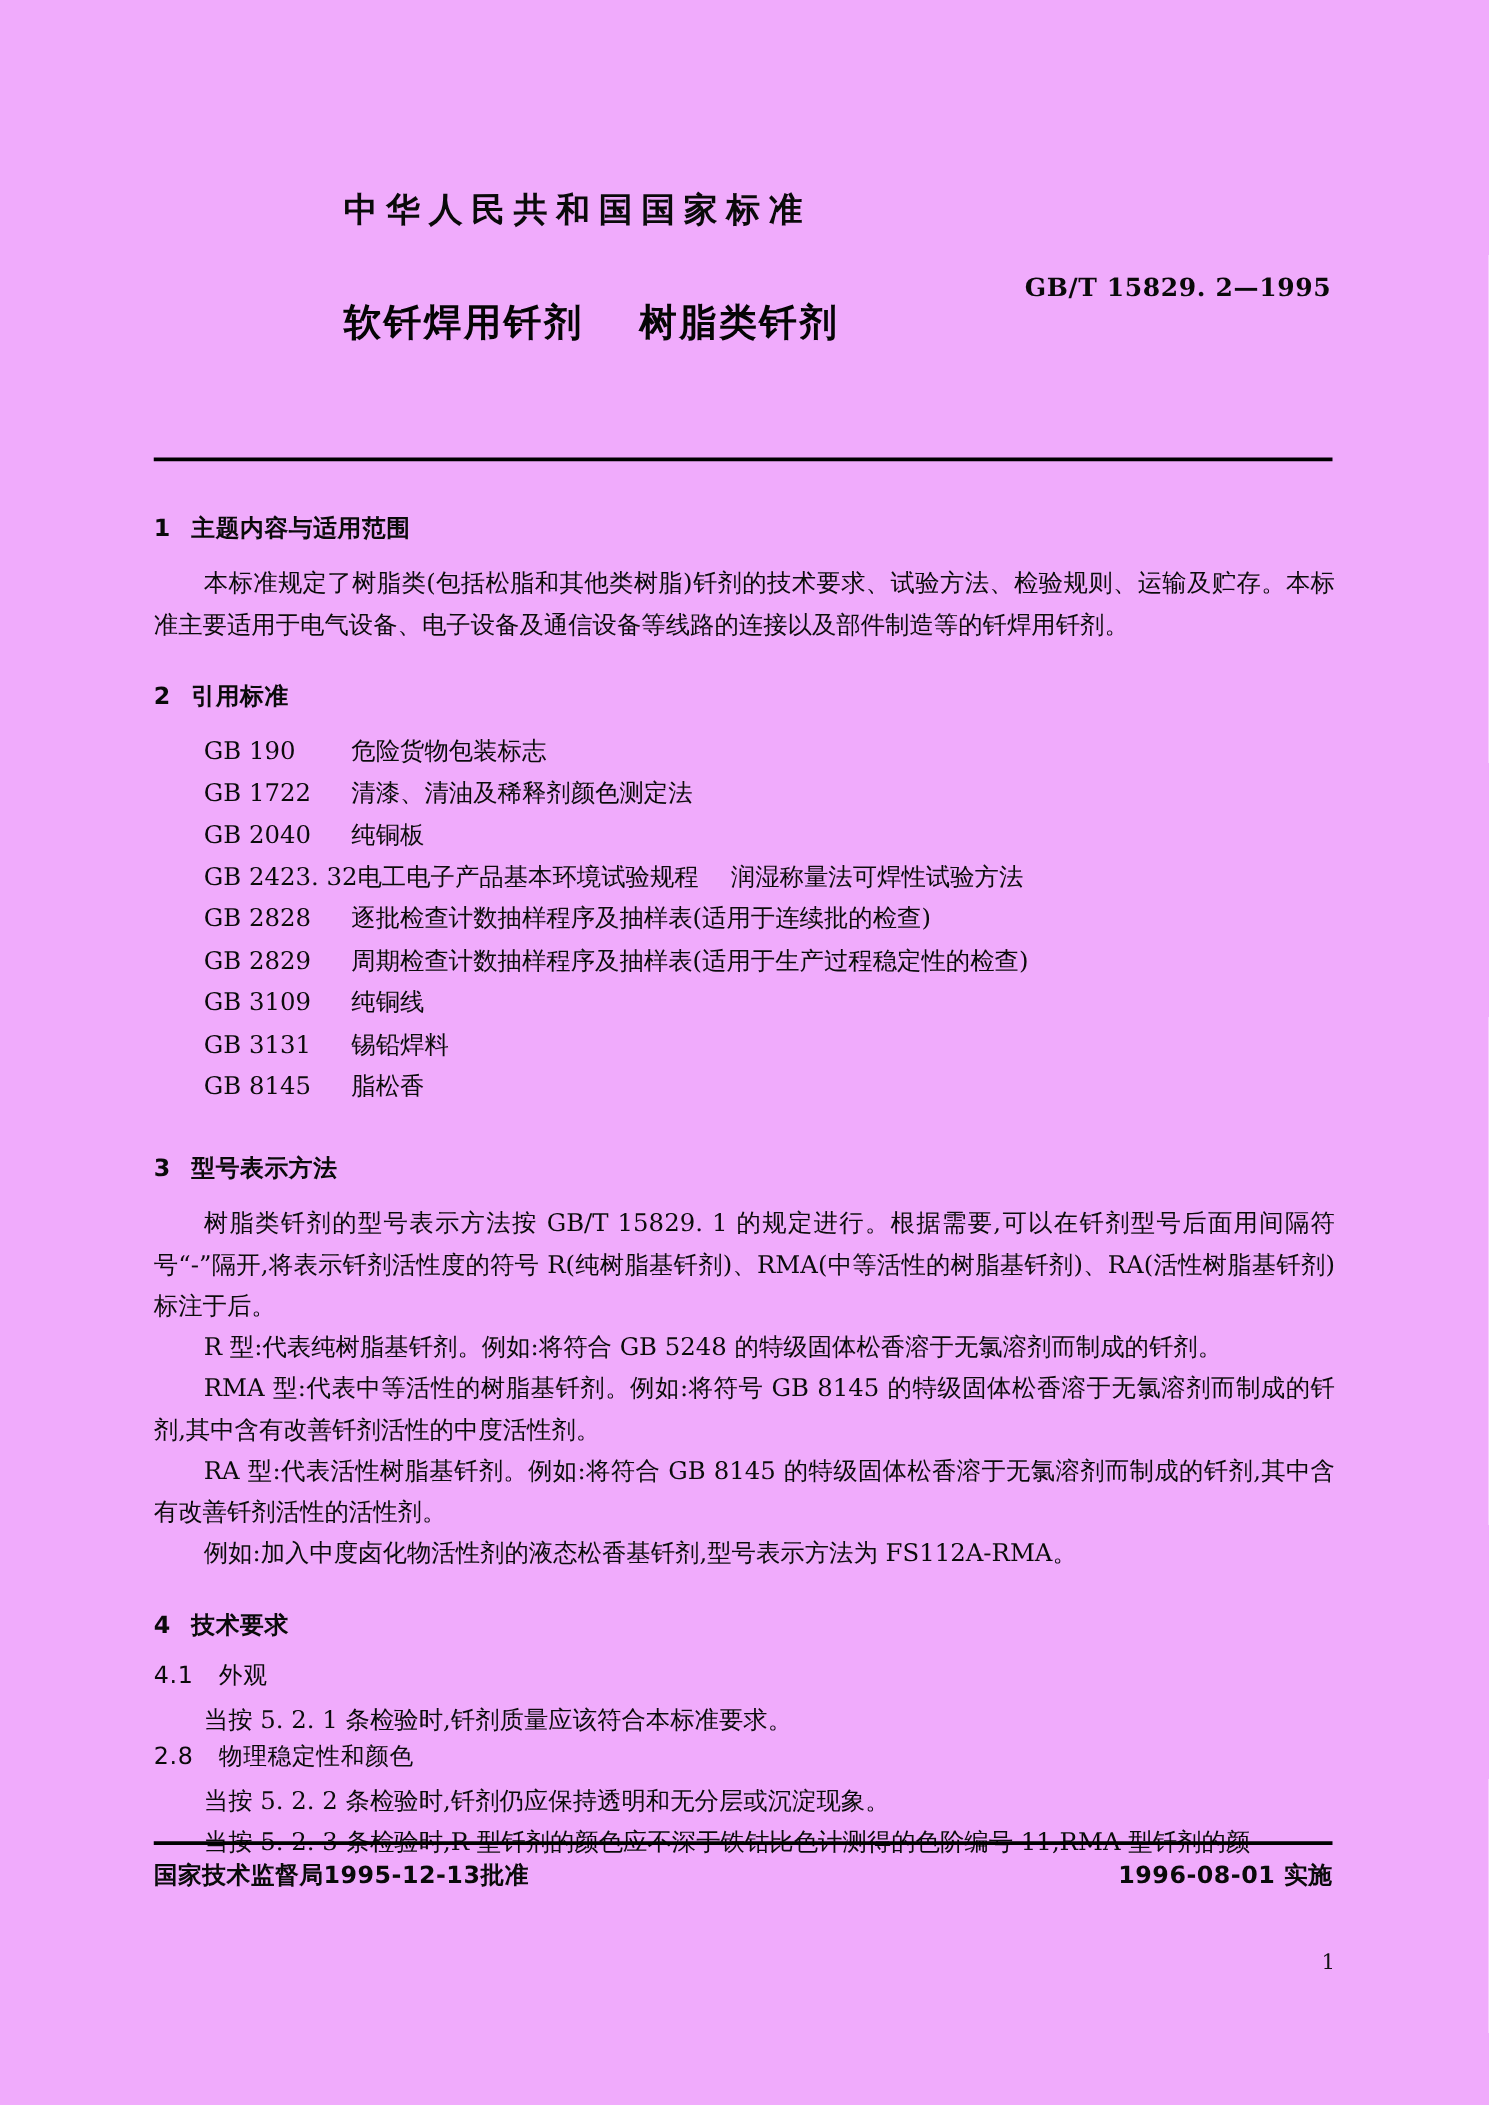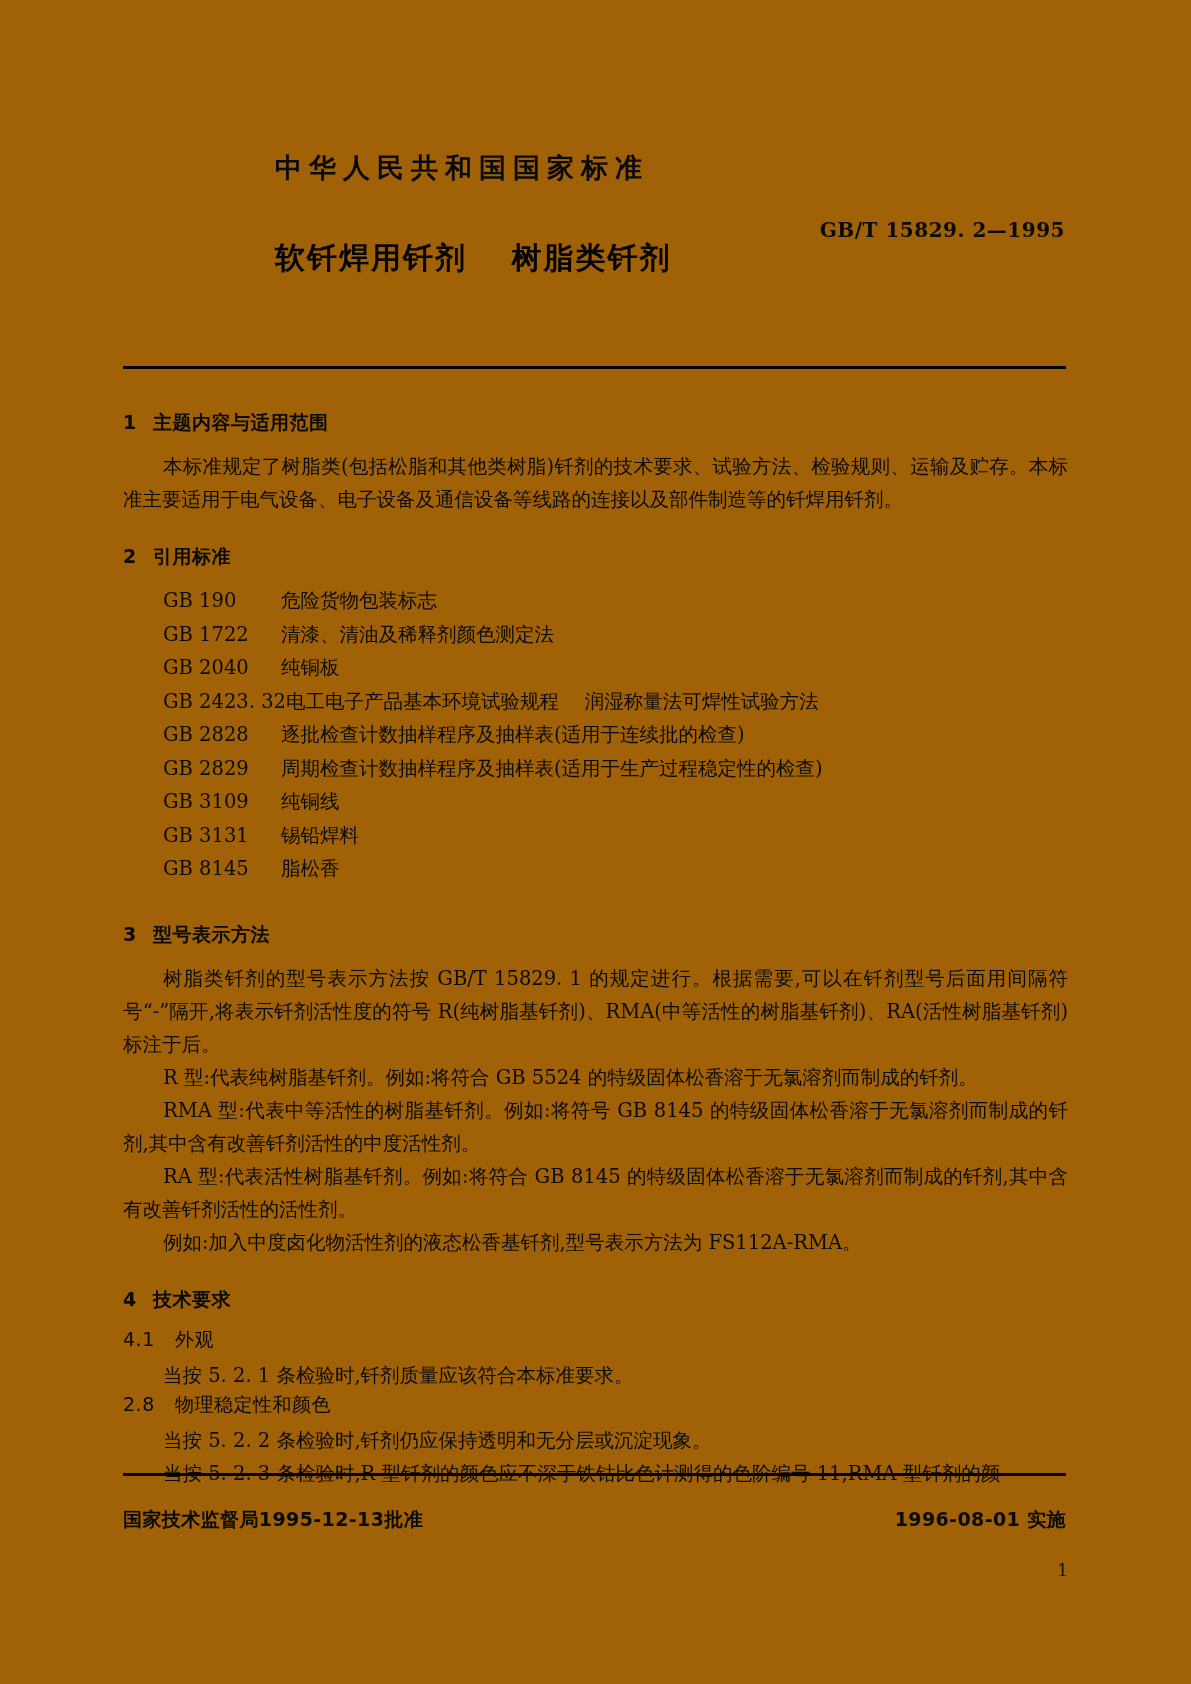--- a/index.html
+++ b/index.html
@@ -7,21 +7,21 @@
     padding: 0;
     background: #ffffff;
   }
   body {
     font-family: "DejaVu Sans", "Liberation Sans", sans-serif;
   }
   .page {
     position: relative;
     width: 1191px;
     height: 1684px;
-    background: #a16207;
+    background: #f0abfc;
     overflow: hidden;
     box-sizing: border-box;
   }
 
   
   .masthead {
     position: absolute;
     left: 125px;
     top: 150px;
     width: 940px;
@@ -159,21 +159,20 @@
     top: 1487px;
     width: 943px;
     display: flex;
     justify-content: space-between;
     align-items: baseline;
     font-family: "DejaVu Sans", sans-serif;
     font-weight: bold;
     font-size: 19px;
     color: #0a0a0a;
     letter-spacing: 0.4px;
-    margin-top: 20px;
   }
   .page-num {
     position: absolute;
     right: 123px;
     top: 1560px;
     font-family: "DejaVu Serif", "Liberation Serif", serif;
     font-size: 17px;
     color: #111111;
   }
 </style>
@@ -215,21 +214,21 @@
         <li><span class="code">GB 3131</span><span>锡铅焊料</span></li>
         <li><span class="code">GB 8145</span><span>脂松香</span></li>
       </ul>
     </div>
 
     <div class="gap-m"></div>
 
     <div class="blk">
       <div class="h2"><span class="num">3</span><span>型号表示方法</span></div>
       <p class="para indent">树脂类钎剂的型号表示方法按 GB/T 15829. 1 的规定进行。根据需要,可以在钎剂型号后面用间隔符号“-”隔开,将表示钎剂活性度的符号 R(纯树脂基钎剂)、RMA(中等活性的树脂基钎剂)、RA(活性树脂基钎剂)标注于后。</p>
-      <p class="para indent">R 型:代表纯树脂基钎剂。例如:将符合 GB 5524 的特级固体松香溶于无氯溶剂而制成的钎剂。</p>
+      <p class="para indent">R 型:代表纯树脂基钎剂。例如:将符合 GB 5248 的特级固体松香溶于无氯溶剂而制成的钎剂。</p>
       <p class="para indent">RMA 型:代表中等活性的树脂基钎剂。例如:将符号 GB 8145 的特级固体松香溶于无氯溶剂而制成的钎剂,其中含有改善钎剂活性的中度活性剂。</p>
       <p class="para indent">RA 型:代表活性树脂基钎剂。例如:将符合 GB 8145 的特级固体松香溶于无氯溶剂而制成的钎剂,其中含有改善钎剂活性的活性剂。</p>
       <p class="para indent">例如:加入中度卤化物活性剂的液态松香基钎剂,型号表示方法为 FS112A-RMA。</p>
     </div>
 
     <div class="gap-s"></div>
 
     <div class="blk">
       <div class="h2"><span class="num">4</span><span>技术要求</span></div>
 

